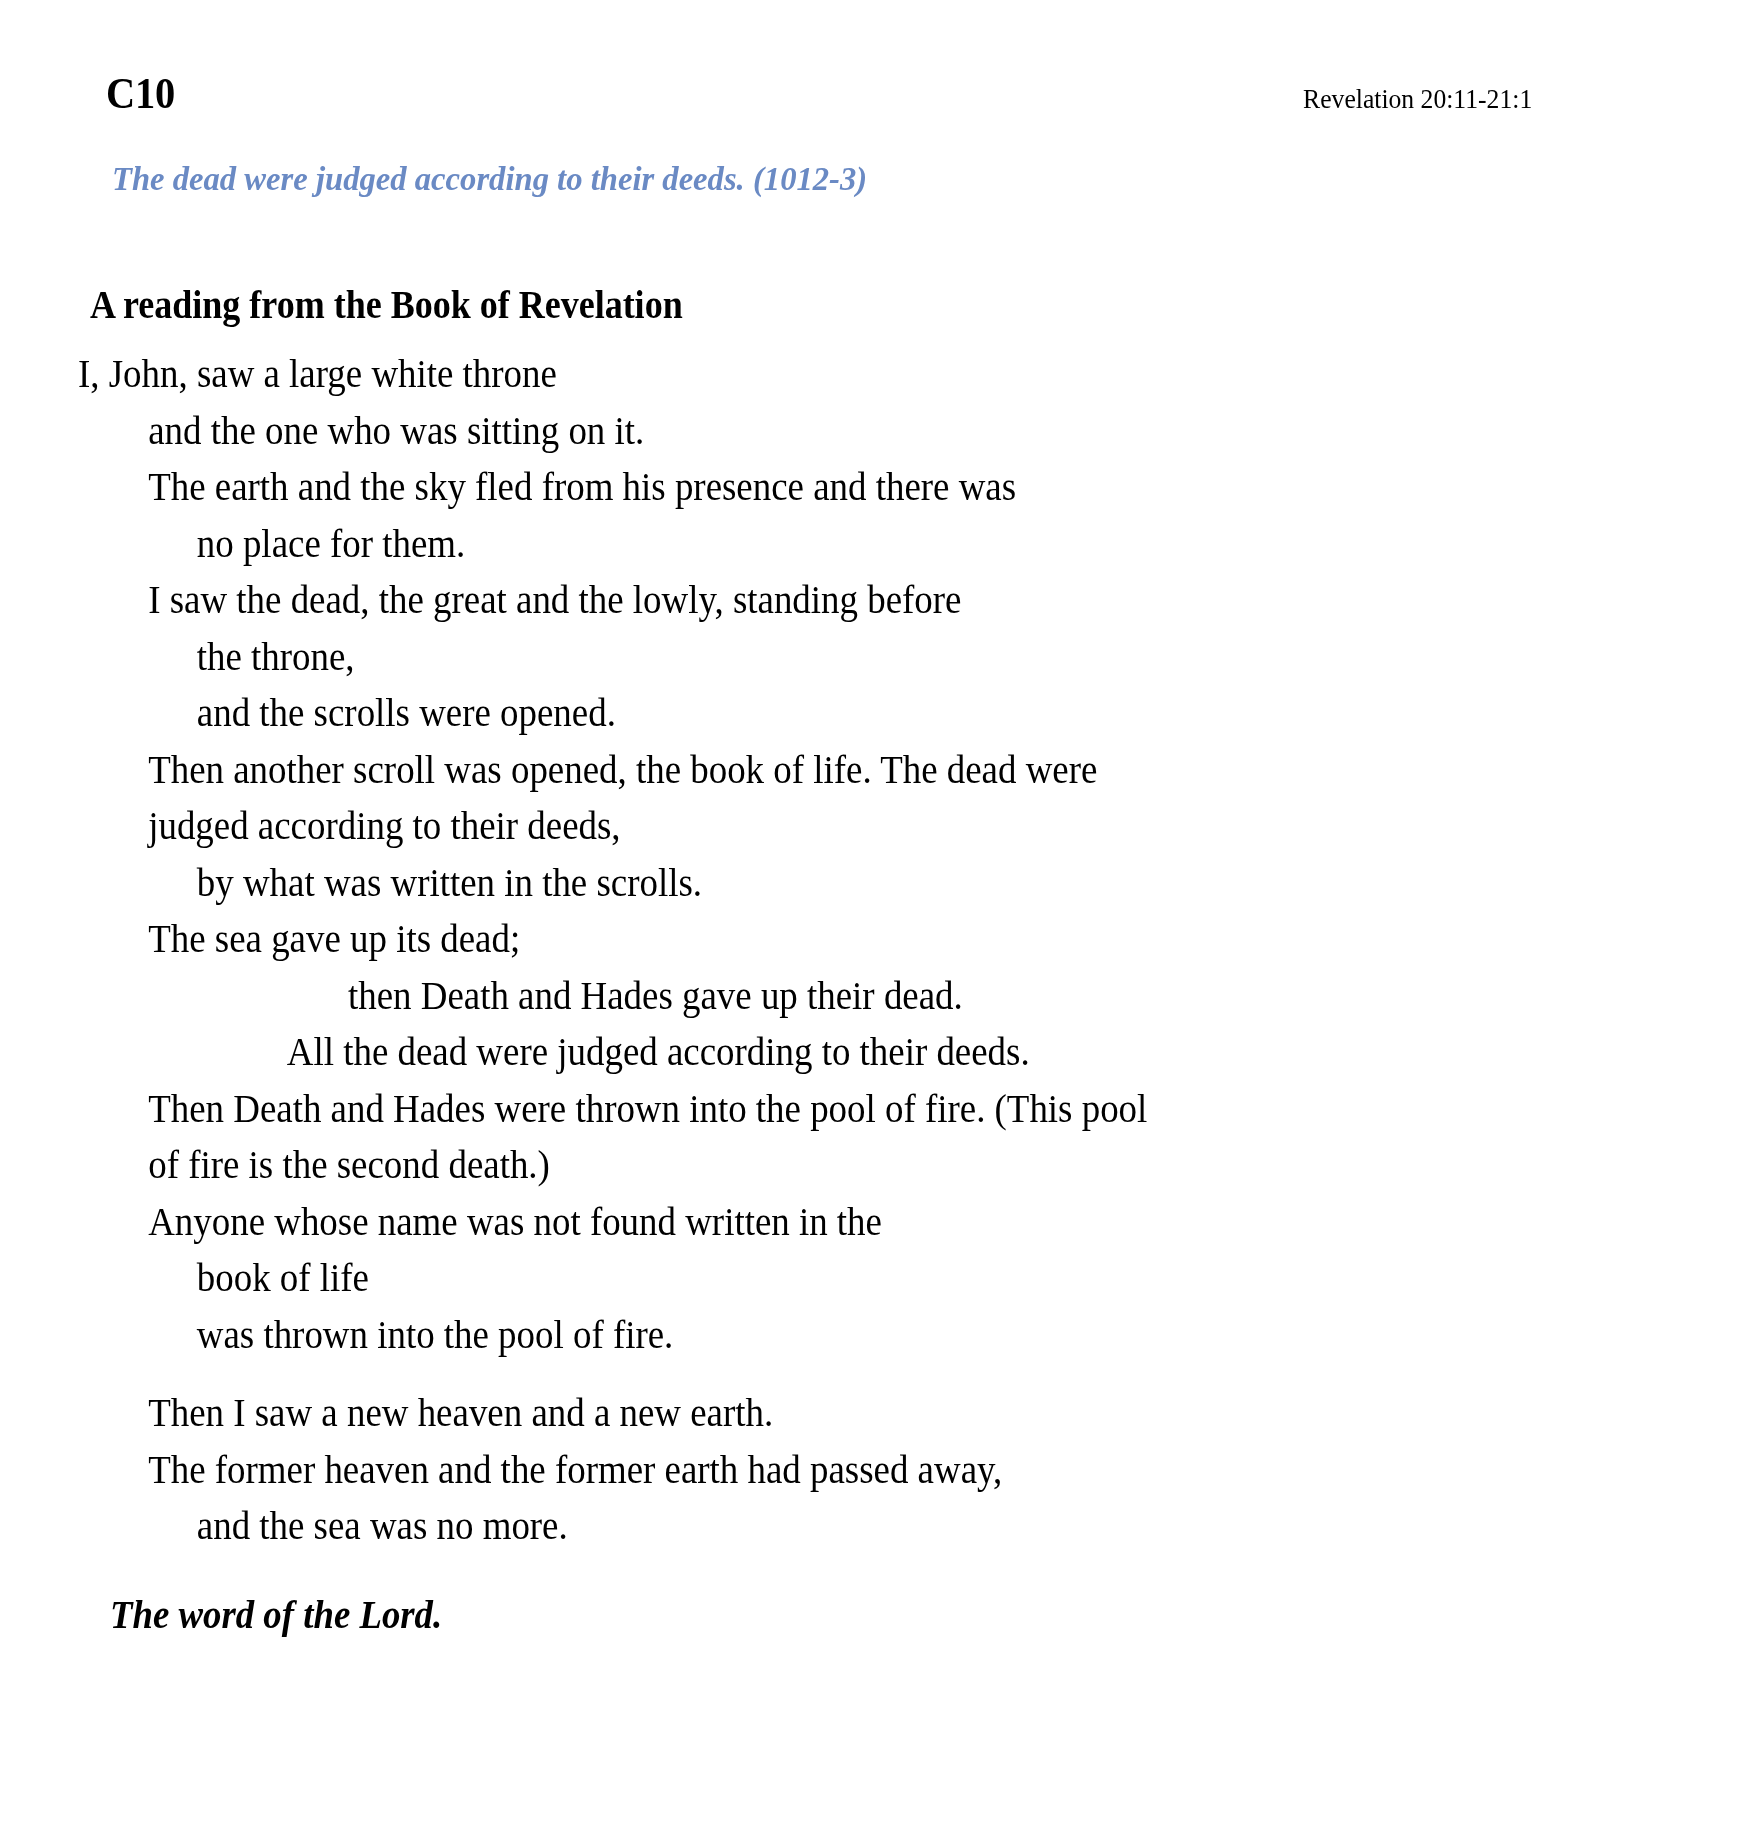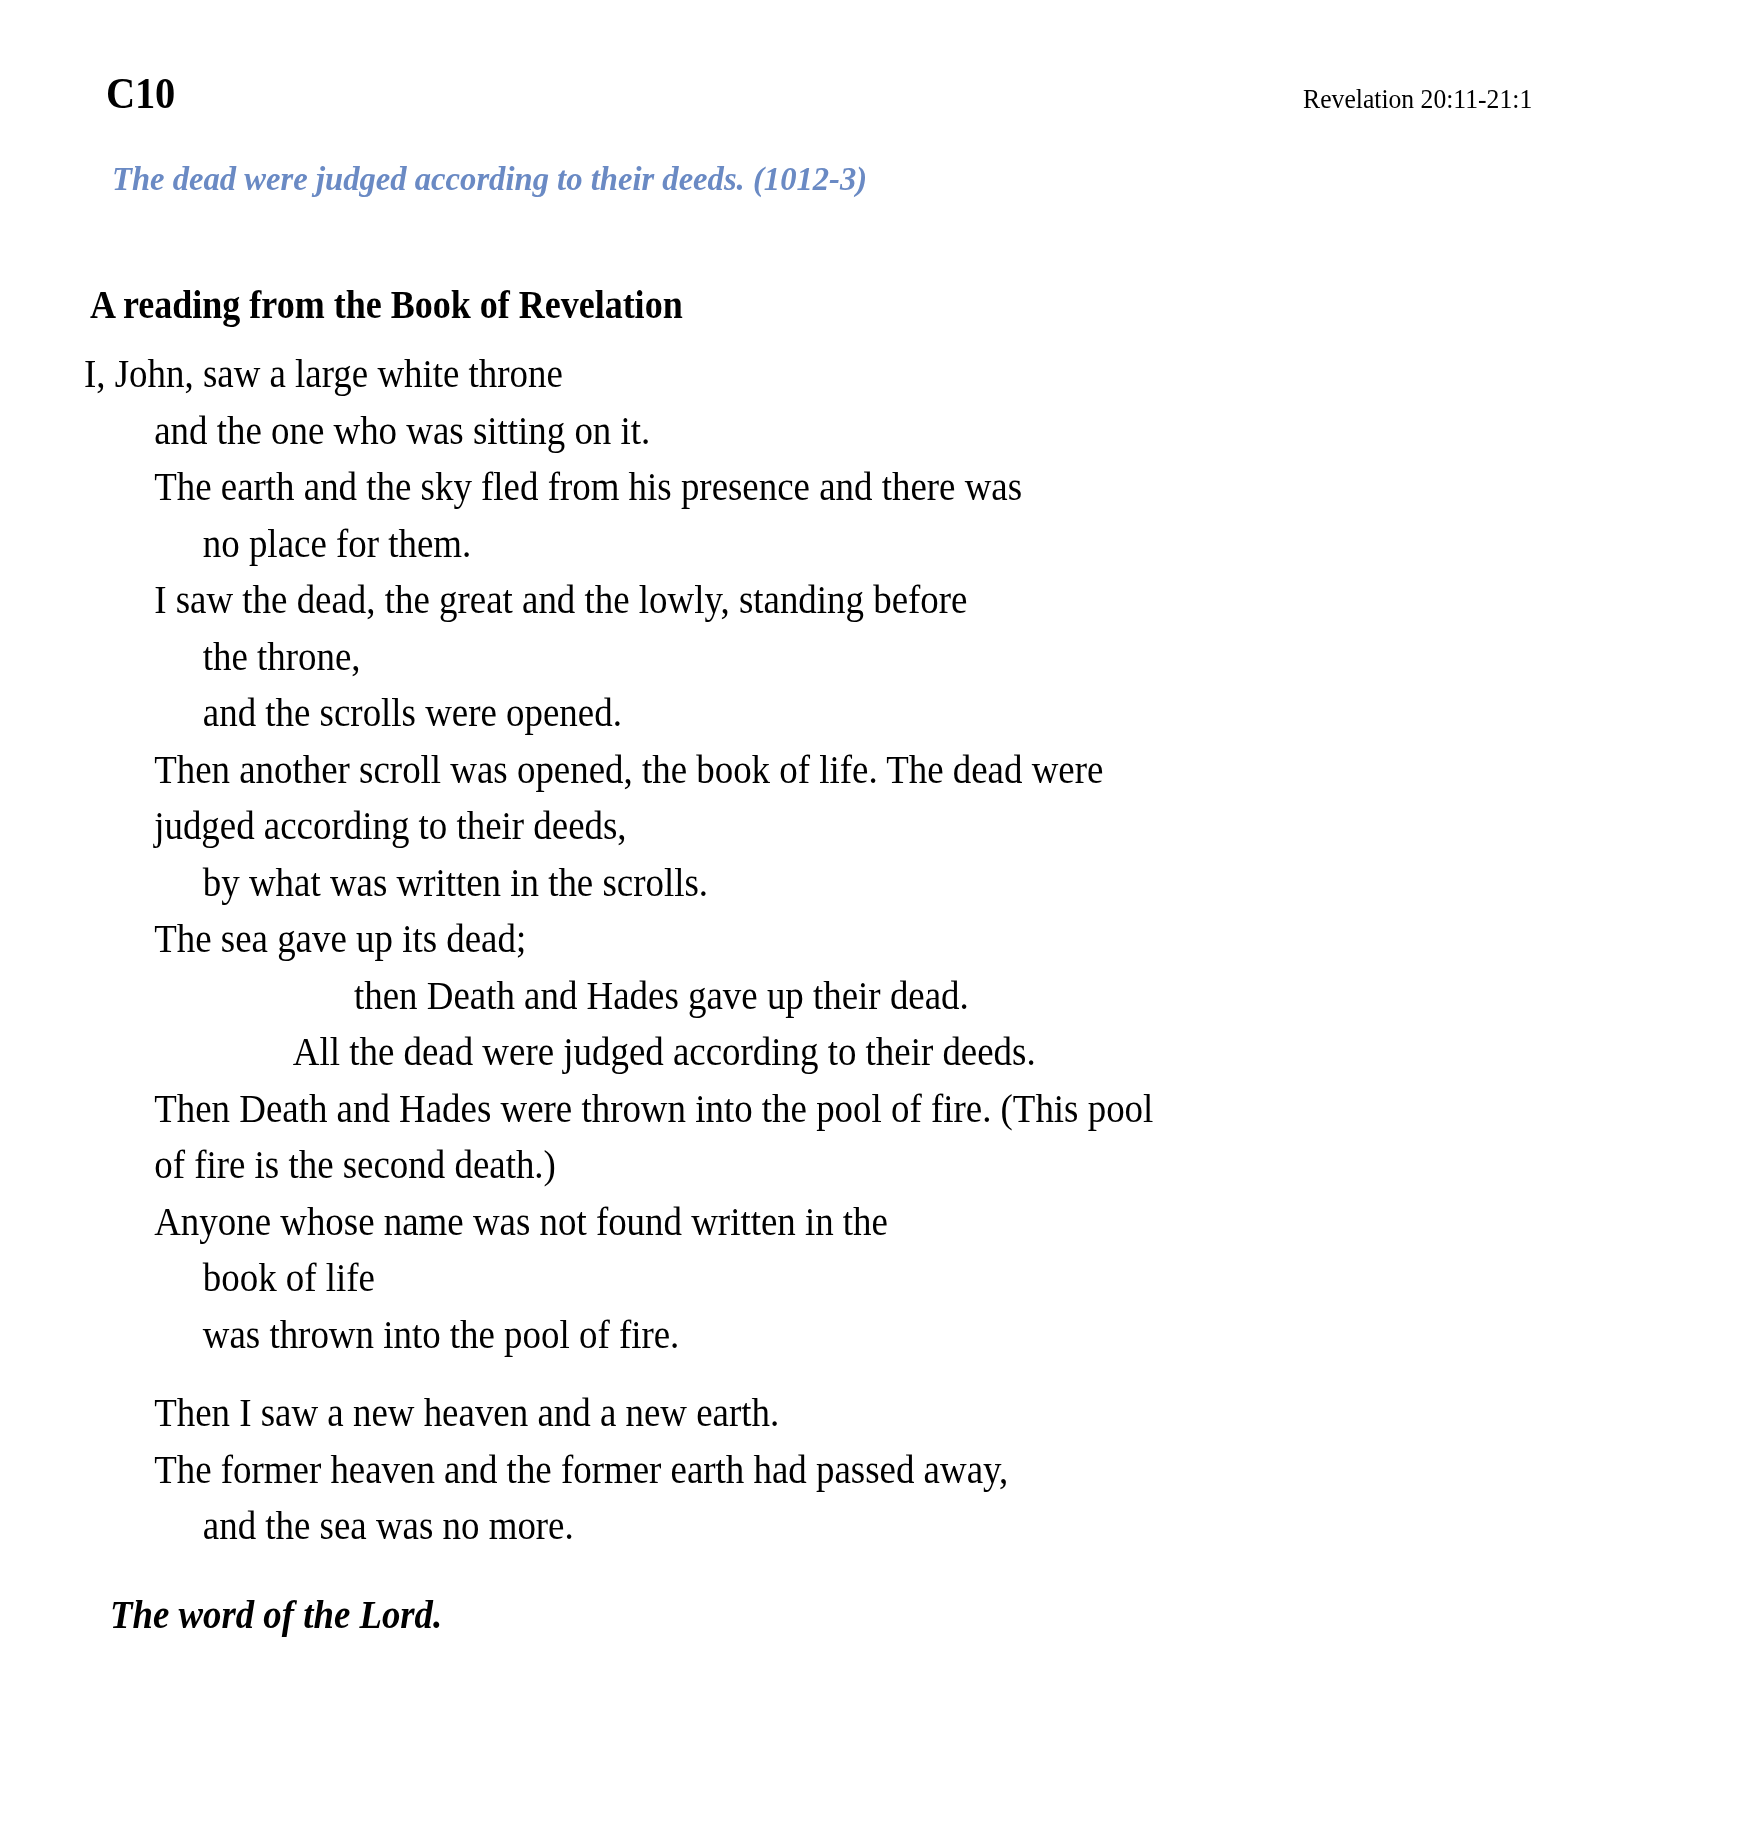--- a/index.html
+++ b/index.html
@@ -77,21 +77,21 @@
     font-weight: bold;
     line-height: 1;
     transform: scaleX(0.9);
     transform-origin: left top;
     white-space: nowrap;
   }
 
   
   .verse-block {
     position: absolute;
-    left: 84px;
+    left: 78px;
     top: 345px;
     width: 1600px;
   }
   .vline {
     font-size: 41px;
     line-height: 56.5px;
     white-space: pre-wrap;
     transform: scaleX(0.9);
     transform-origin: left top;
     width: 111%;

